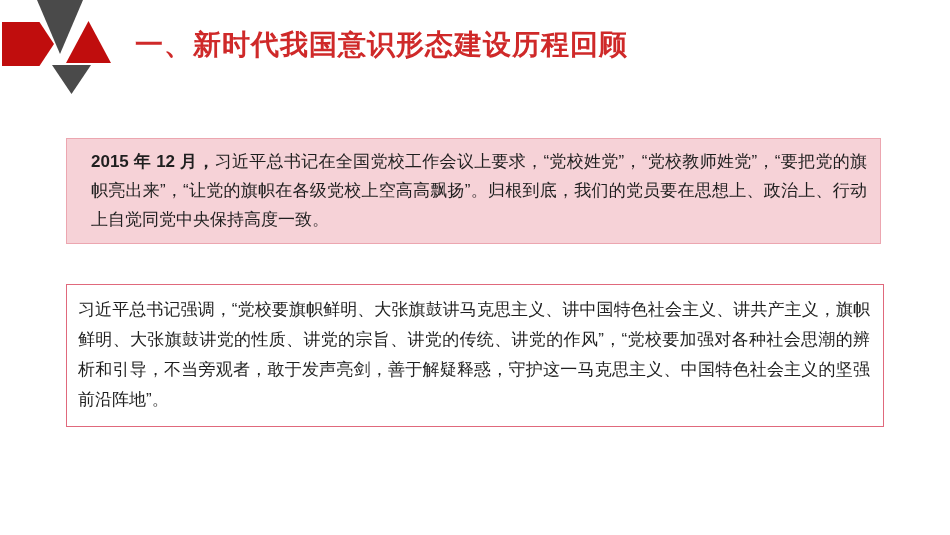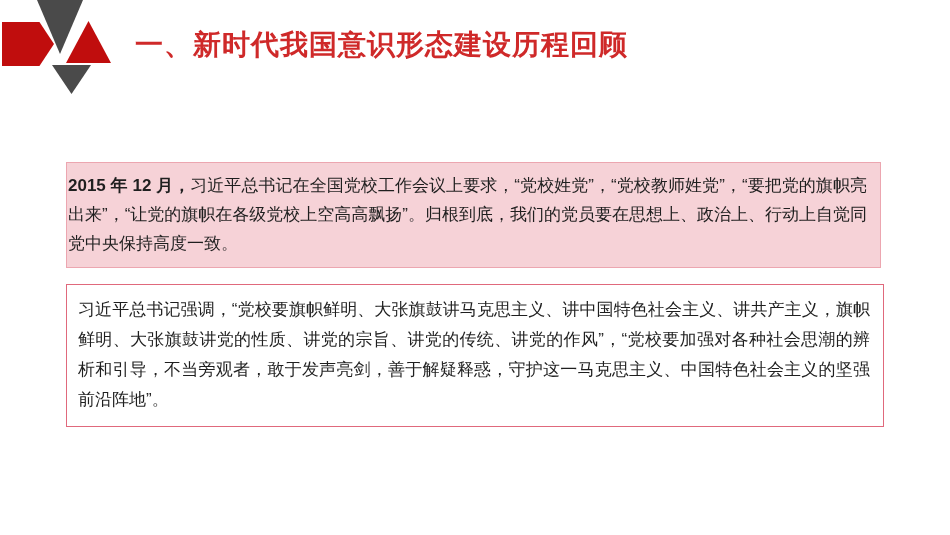--- a/index.html
+++ b/index.html
@@ -36,24 +36,24 @@
   }
   
   .box{
     position:absolute;left:66px;
     box-sizing:border-box;
     color:#1f1f1f;
     text-align:justify;
   }
   .box p{margin:0;}
   .box1{
-    top:162px;width:815px;
+    top:138px;width:815px;
     background:#f6d2d7;
     border:1px solid #eca6b0;
-    padding:8px 13px 9px 1px;
+    padding:8px 13px 9px 24px;
     font-size:17px;line-height:29px;
   }
   .box1 b{font-weight:bold;}
   .box2{
     top:284px;width:818px;
     background:#ffffff;
     border:1.5px solid #e0697c;
     padding:10px 13px 11px 11px;
     font-size:17px;line-height:30px;
   }

